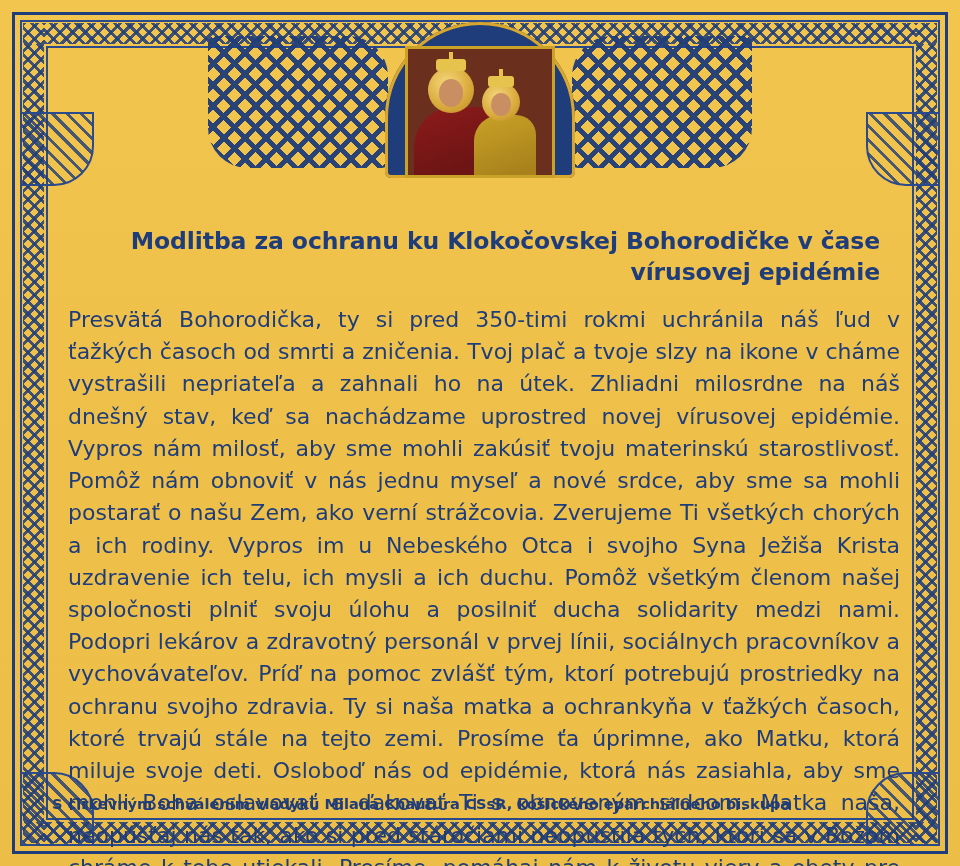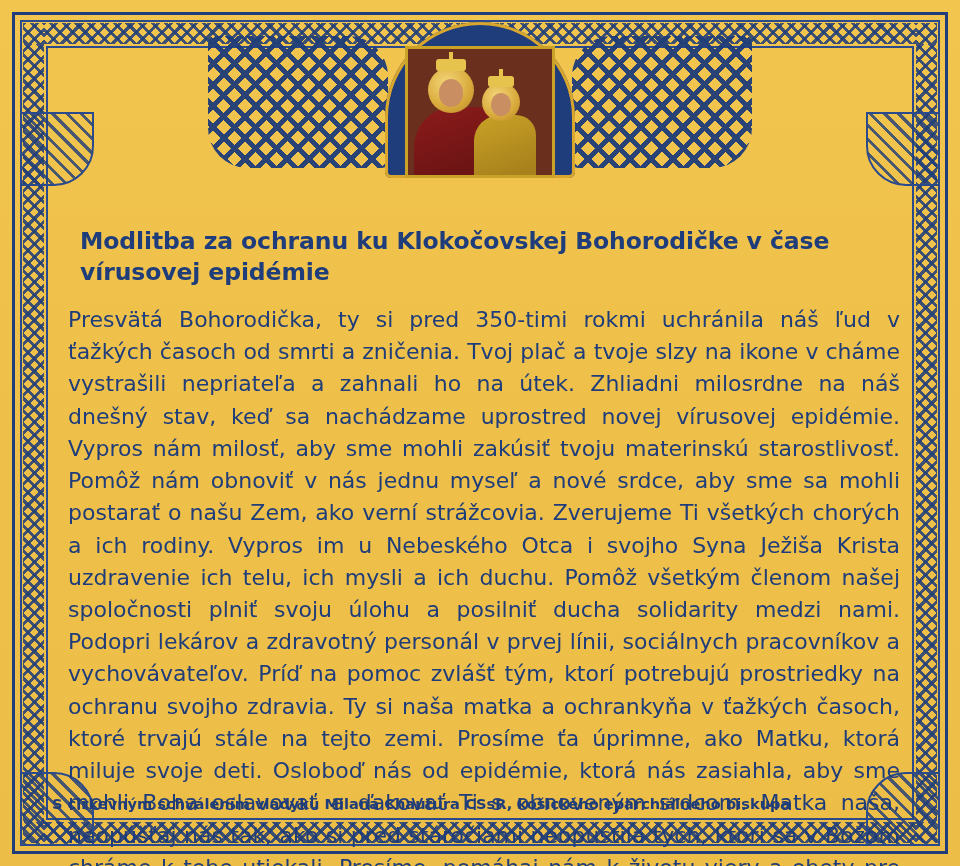--- a/index.html
+++ b/index.html
@@ -191,21 +191,21 @@
 
   
   .content {
     position: absolute;
     left: 52px;
     right: 52px;
     top: 196px;
     bottom: 52px;
   }
   .title {
-    text-align: left;
+    text-align: right;
     color: #1f3d7a;
     font-weight: bold;
     font-size: 23.5px;
     line-height: 1.32;
     margin: 30px 28px 16px 28px;
     letter-spacing: -0.1px;
   }
   .prayer {
     color: #1f3d7a;
     font-size: 22px;

